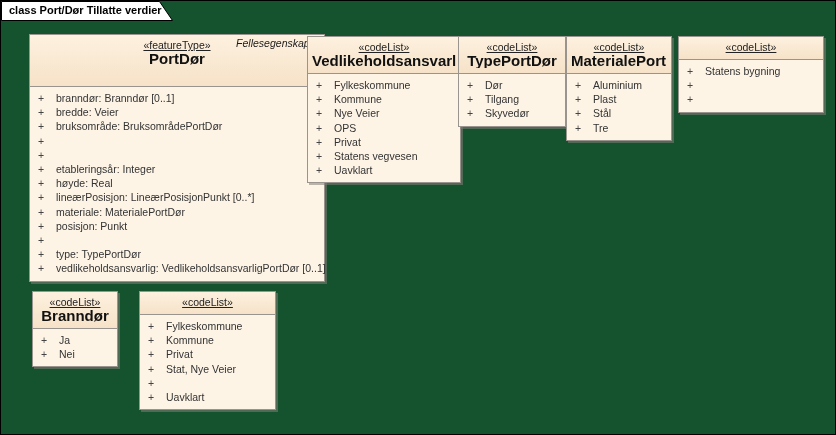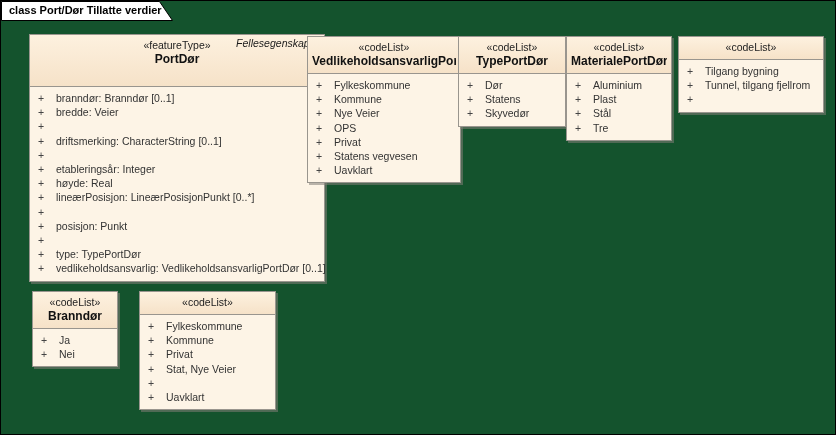--- a/index.html
+++ b/index.html
@@ -58,23 +58,24 @@
     padding: 4px 4px 5px 4px;
     text-align: center;
     position: relative;
     overflow: hidden;
   }
   .stereo {
     font-size: 10.5px;
     color: #222222;
     line-height: 13px;
     white-space: nowrap;
+    text-decoration: underline;
   }
   .cls-name {
-    font-size: 12px;
+    font-size: 15px;
     font-weight: bold;
     color: #111111;
     line-height: 14px;
     white-space: nowrap;
     overflow: hidden;
   }
   .tagline {
     position: absolute;
     right: 5px;
     top: 2px;
@@ -137,42 +138,43 @@
       <div class="attr">
           <span class="vis">+</span>
           <span class="txt">branndør: Branndør [0..1]</span>
         </div>
       <div class="attr">
           <span class="vis">+</span>
           <span class="txt">bredde: Veier</span>
         </div>
       <div class="attr">
           <span class="vis">+</span>
-        </div>
-      <div class="attr">
-          <span class="vis">+</span>
-          <span class="txt">driftsmerking: CharacterString [0..1]</span>
+          <span class="txt">bruksområde: BruksområdePortDør</span>
+        </div>
+      <div class="attr">
+          <span class="vis">+</span>
         </div>
       <div class="attr">
           <span class="vis">+</span>
         </div>
       <div class="attr">
           <span class="vis">+</span>
           <span class="txt">etableringsår: Integer</span>
         </div>
       <div class="attr">
           <span class="vis">+</span>
           <span class="txt">høyde: Real</span>
         </div>
       <div class="attr">
           <span class="vis">+</span>
           <span class="txt">lineærPosisjon: LineærPosisjonPunkt [0..*]</span>
         </div>
       <div class="attr">
           <span class="vis">+</span>
+          <span class="txt">materiale: MaterialePortDør</span>
         </div>
       <div class="attr">
           <span class="vis">+</span>
           <span class="txt">posisjon: Punkt</span>
         </div>
       <div class="attr">
           <span class="vis">+</span>
         </div>
       <div class="attr">
           <span class="vis">+</span>
@@ -227,21 +229,21 @@
       <div class="stereo">«codeList»</div>
       <div class="cls-name">TypePortDør</div>
     </div>
     <div class="uml-body">
       <div class="attr">
           <span class="vis">+</span>
           <span class="txt">Dør</span>
         </div>
       <div class="attr">
           <span class="vis">+</span>
-          <span class="txt">Statens</span>
+          <span class="txt">Tilgang</span>
         </div>
       <div class="attr">
           <span class="vis">+</span>
           <span class="txt">Skyvedør</span>
         </div>
     </div>
   </div>
 
   <div class="uml-box" id="box-materiale">
     <div class="uml-head">
@@ -268,25 +270,24 @@
     </div>
   </div>
 
   <div class="uml-box" id="box-bruksomrade">
     <div class="uml-head">
       <div class="stereo">«codeList»</div>
     </div>
     <div class="uml-body">
       <div class="attr">
           <span class="vis">+</span>
-          <span class="txt">Tilgang bygning</span>
-        </div>
-      <div class="attr">
-          <span class="vis">+</span>
-          <span class="txt">Tunnel, tilgang fjellrom</span>
+          <span class="txt">Statens bygning</span>
+        </div>
+      <div class="attr">
+          <span class="vis">+</span>
         </div>
       <div class="attr">
           <span class="vis">+</span>
         </div>
     </div>
   </div>
 
   <div class="uml-box" id="box-branndor">
     <div class="uml-head">
       <div class="stereo">«codeList»</div>

